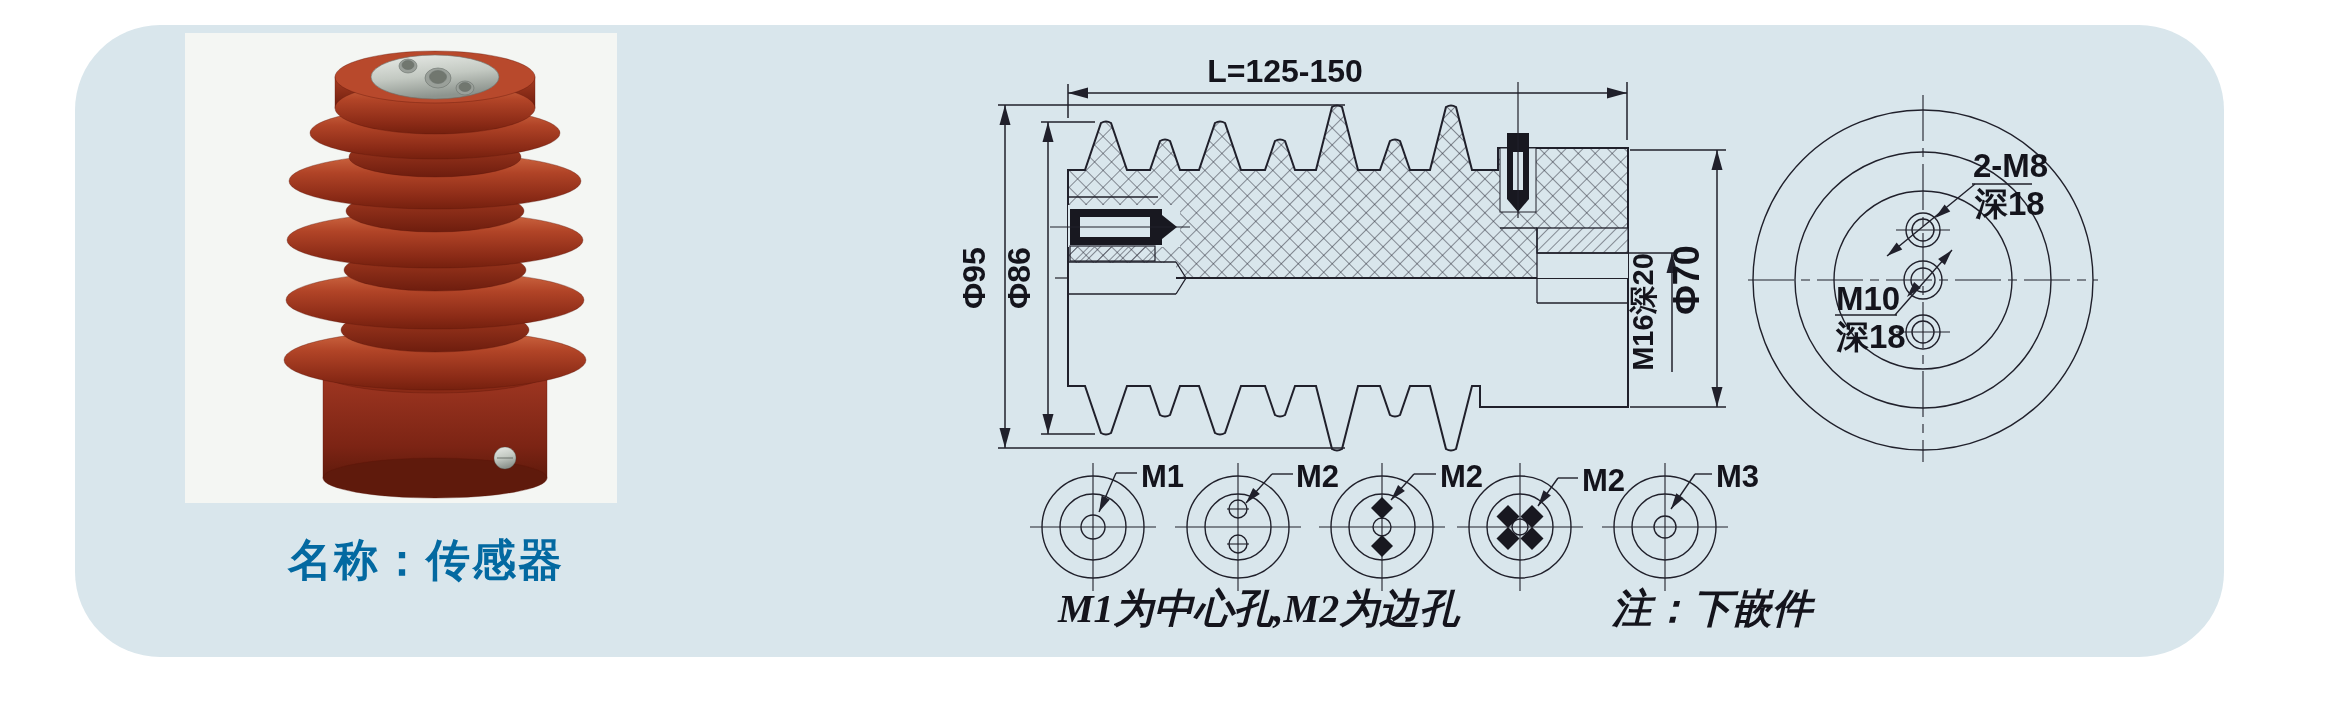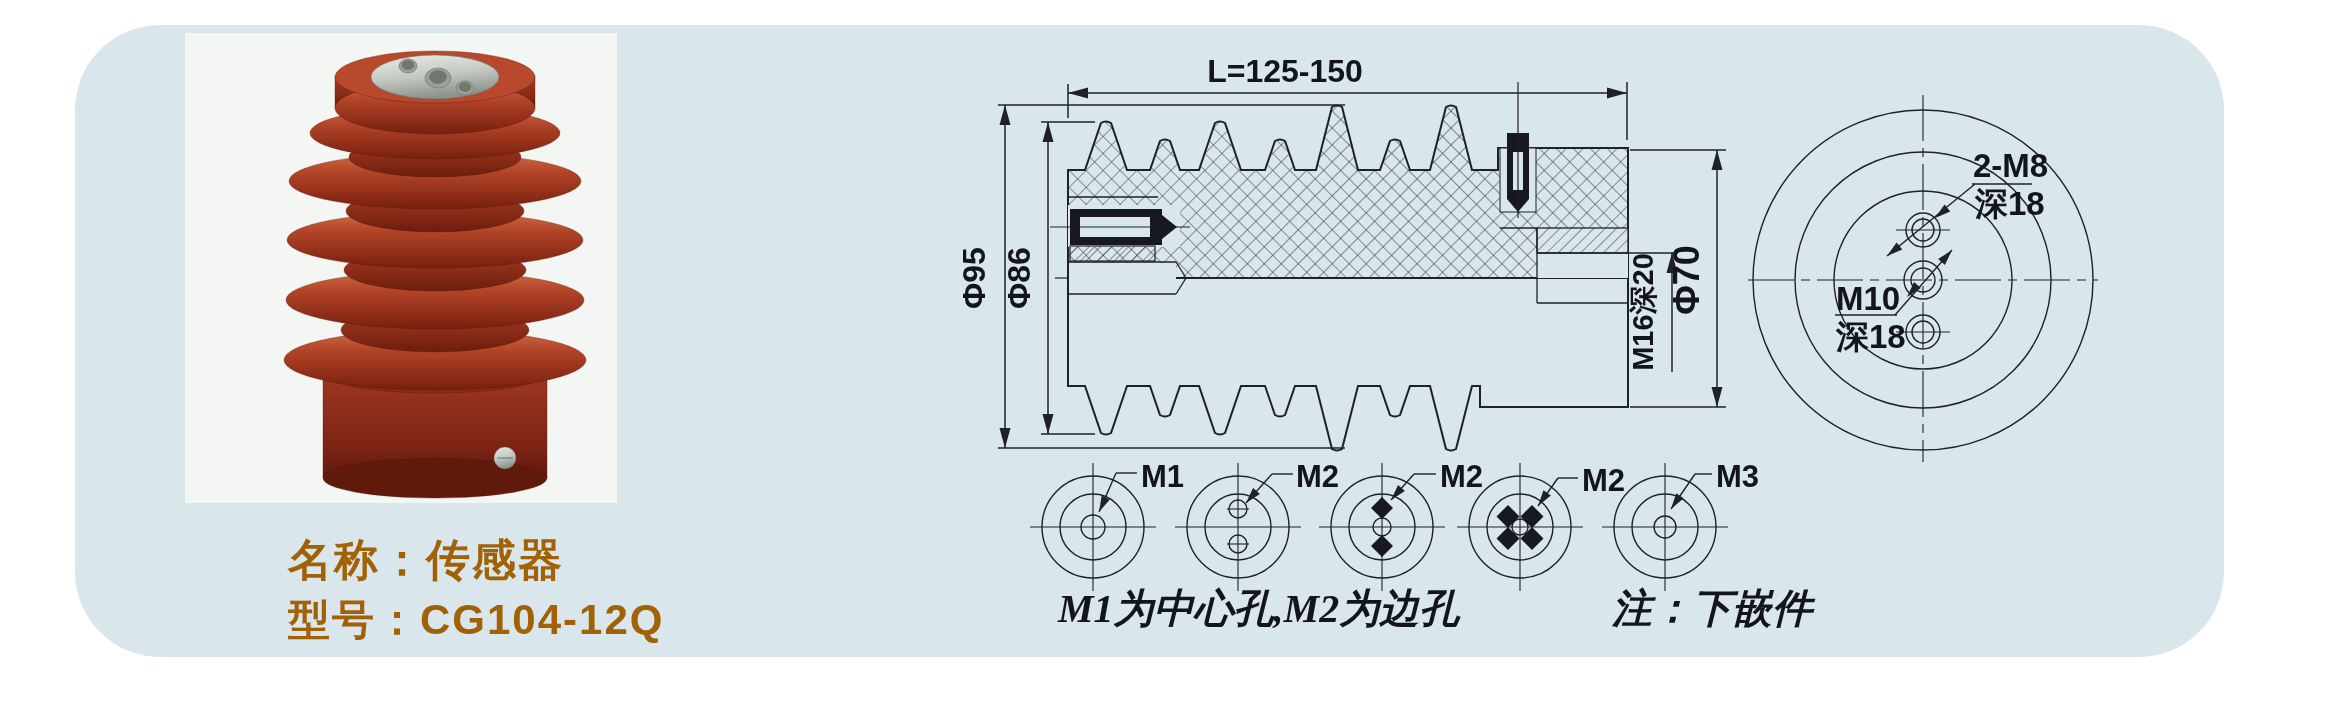--- a/index.html
+++ b/index.html
@@ -2,21 +2,21 @@
 <html><head>
 <meta charset="utf-8">
 <style>
   html,body{margin:0;padding:0;background:#ffffff;}
   .stage{position:relative;width:2327px;height:712px;background:#ffffff;overflow:hidden;
          font-family:"Liberation Sans","DejaVu Sans",sans-serif;}
   .panel{position:absolute;left:75px;top:25px;width:2149px;height:632px;
          border-radius:85px;background:#d9e6ec;}
   .photo{position:absolute;left:185px;top:33px;width:432px;height:470px;background:#f4f6f3;}
   .photo svg{display:block;width:100%;height:100%;}
-  .title-line{position:absolute;left:288px;color:#a16207;font-weight:bold;
+  .title-line{position:absolute;left:288px;color:#0369a1;font-weight:bold;
               letter-spacing:2px;white-space:nowrap;}
   .title-name{top:531px;font-size:44px;}
   .title-model{top:592px;font-size:42px;}
   .diagram{position:absolute;left:950px;top:40px;width:1330px;height:630px;}
   svg text{fill:#14141c;}
   .dimtxt{font-family:"Liberation Sans","DejaVu Sans",sans-serif;font-weight:bold;}
   .notetxt{font-family:"Liberation Serif","DejaVu Serif",serif;font-style:italic;font-weight:bold;}
 </style>
 </head>
 <body>
@@ -79,21 +79,20 @@
         </g>
         <g stroke="#4a4f4a">
           <circle cx="320" cy="425" r="11" fill="url(#gMetal)"></circle>
           <line x1="312" y1="425" x2="328" y2="425" stroke-width="2"></line>
         </g>
       </g>
     </svg>
   </div>
 
   <div class="title-line title-name">名称：传感器</div>
-  <div class="title-line title-model">型号：CG104-12Q</div>
 
   <svg class="diagram" viewBox="950 40 1330 630">
     <defs>
       <pattern id="xh" width="12" height="12" patternUnits="userSpaceOnUse" patternTransform="rotate(45)">
         <path d="M0 0H12M0 0V12" stroke="#2b2b38" stroke-width="1" fill="none"></path>
       </pattern>
       <pattern id="dh" width="8" height="8" patternUnits="userSpaceOnUse" patternTransform="rotate(45)">
         <path d="M0 0V8" stroke="#2b2b38" stroke-width="1" fill="none"></path>
       </pattern>
     </defs>

